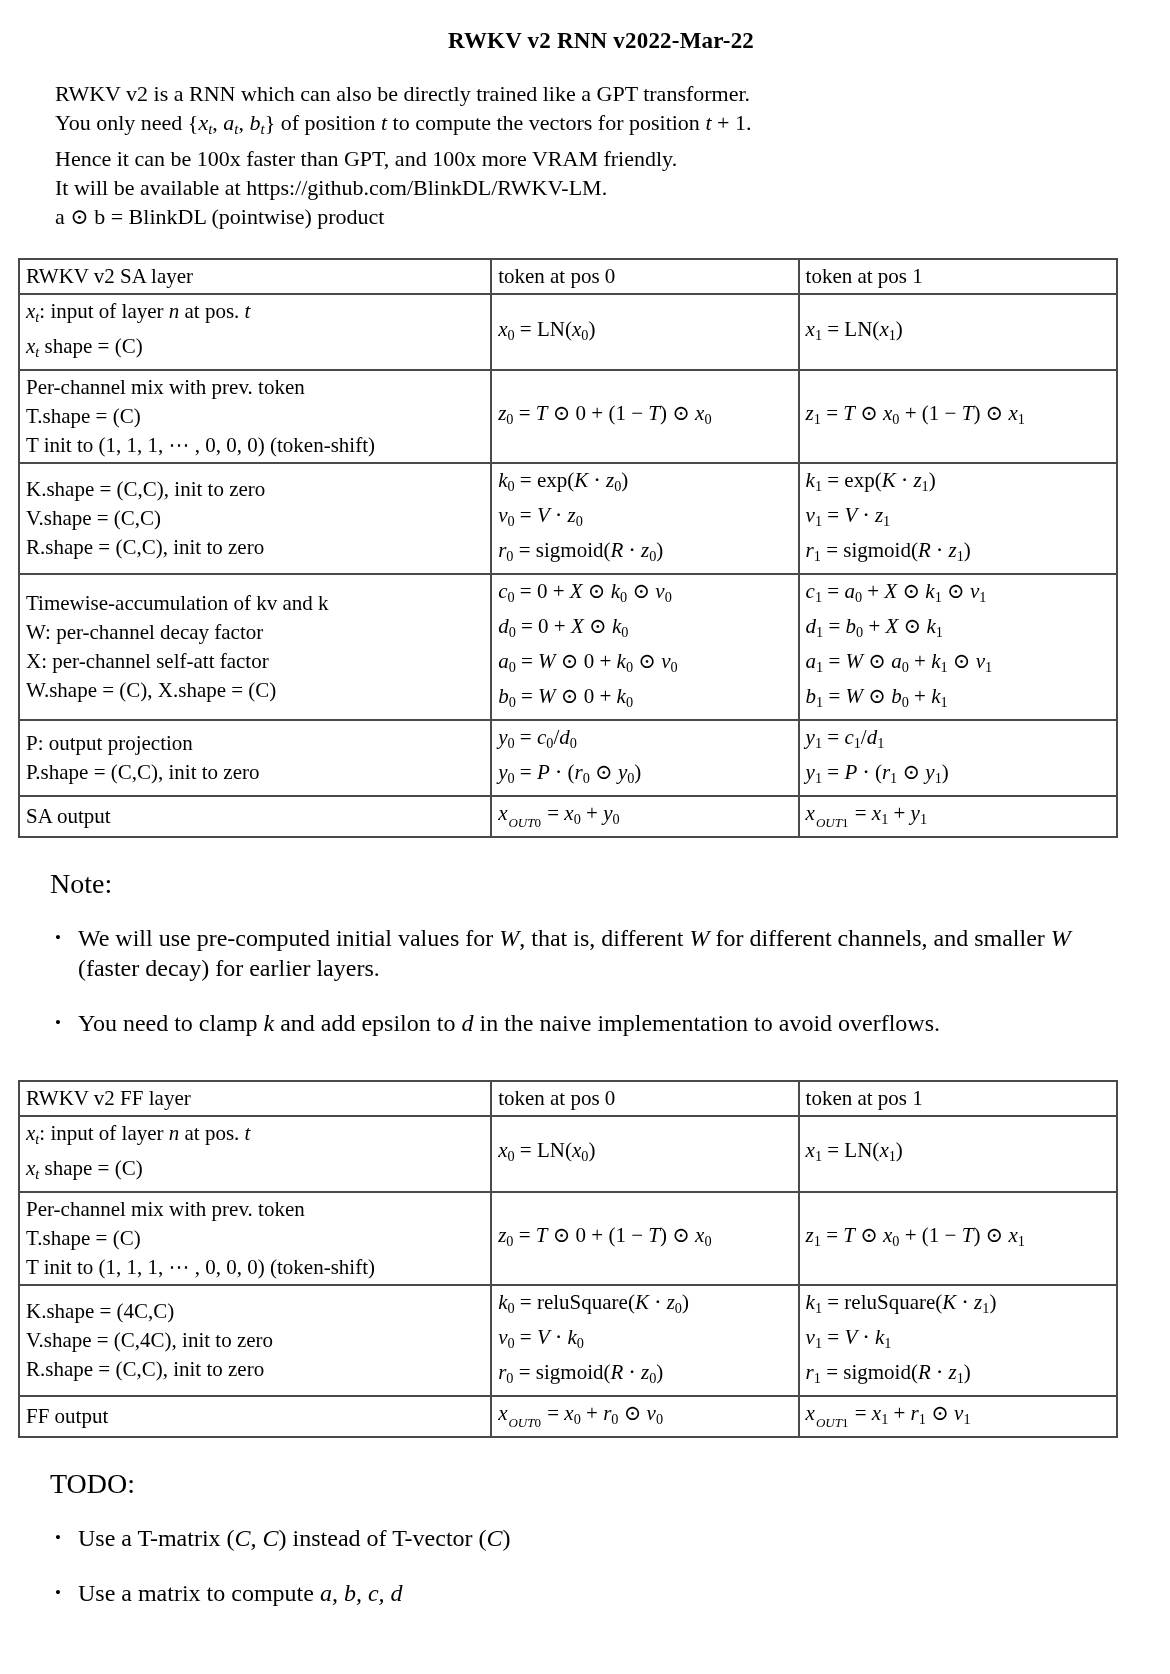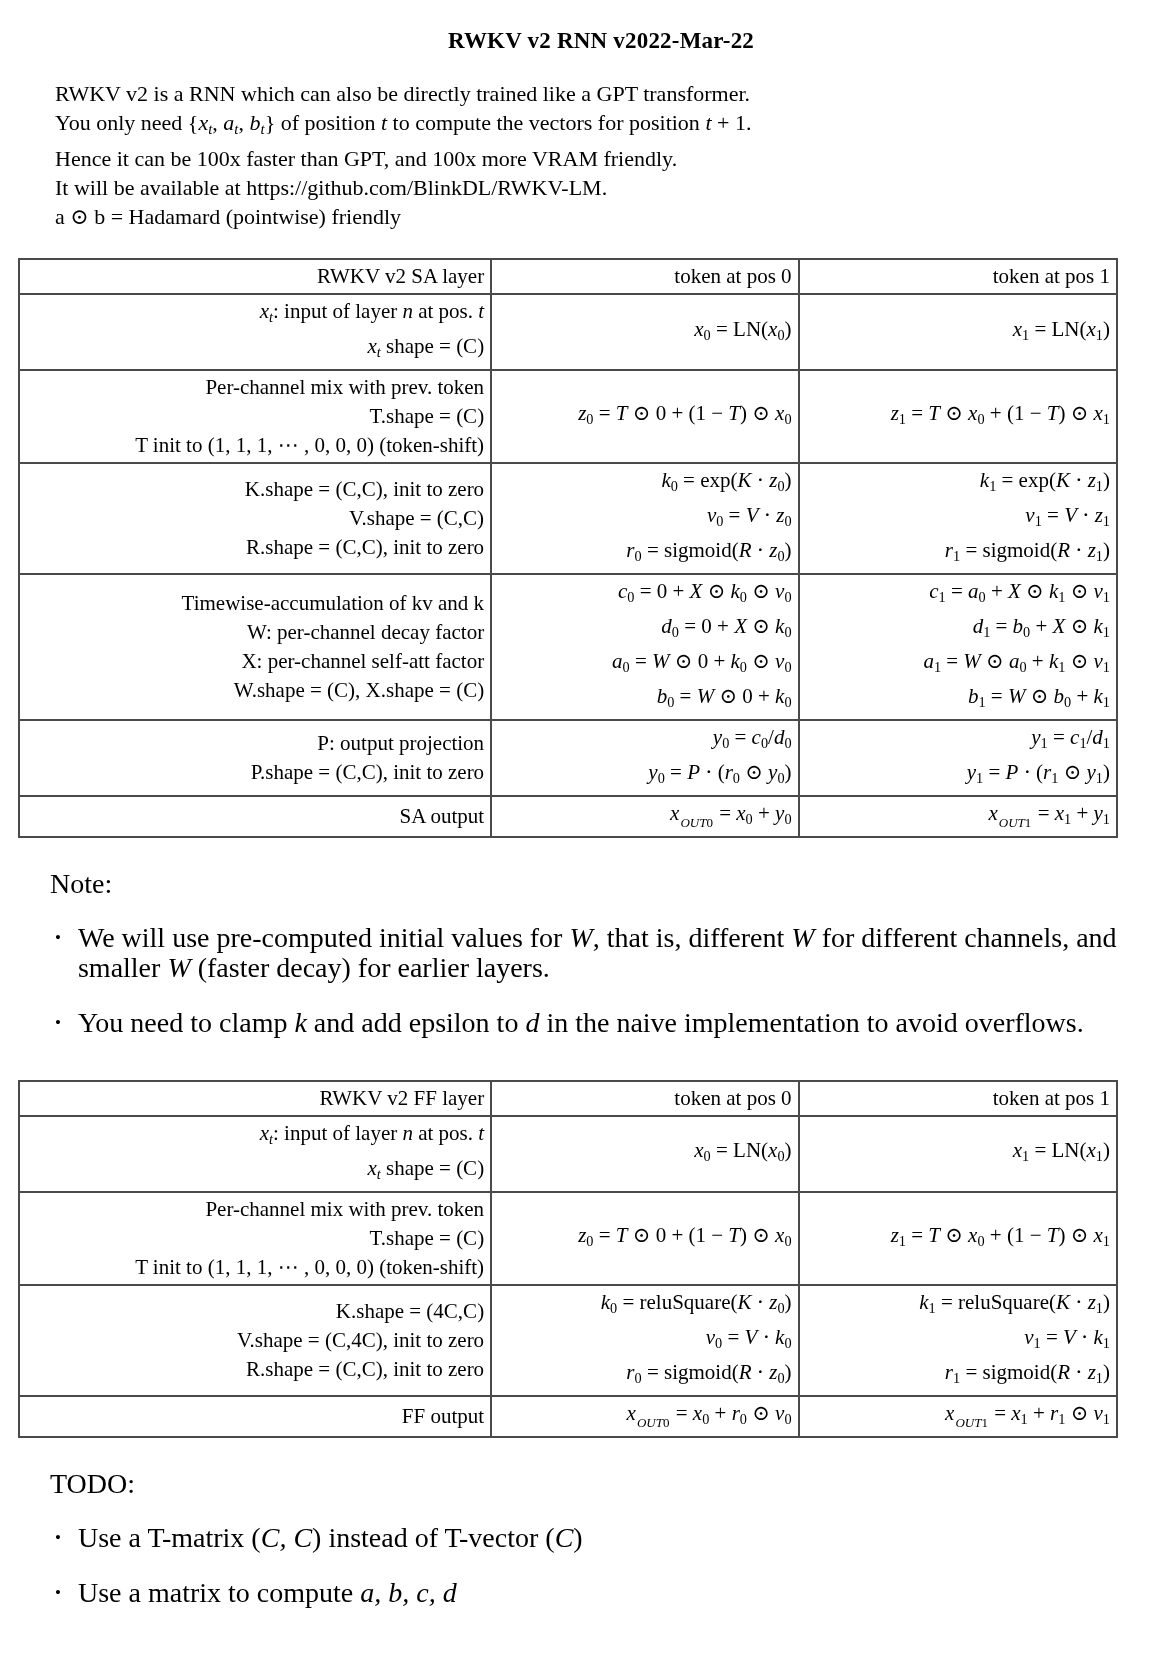--- a/index.html
+++ b/index.html
@@ -15,30 +15,30 @@
     font-weight:bold;font-size:23px;letter-spacing:0.2px;padding-left:32px;
   }
   .intro{margin:25px 0 0 55px;font-size:22px;line-height:29px}
   .intro .line{white-space:nowrap}
   table.eq{
     border-collapse:collapse;table-layout:fixed;
     width:1100px;margin:27px 0 0 18px;
   }
   table.eq th,table.eq td{
     border:2px solid #4a4a4a;
-    text-align:right;vertical-align:middle;
+    text-align:left;vertical-align:middle;
     font-weight:normal;font-size:21px;line-height:29px;
     padding:2px 6px;
   }
   table.eq th{border-bottom-width:1.5px}
   .section-label{margin:32px 0 0 50px;font-size:28px;line-height:28px}
   ul.bullets{margin:4px 0 0 55px;padding:0}
   ul.bullets li{
     list-style:none;display:flex;gap:17px;
-    margin-top:25px;font-size:28px;line-height:30px;
+    margin-top:25px;font-size:24px;line-height:30px;
   }
   ul.bullets li::before{
     content:"\2022";
     font-size:17px;line-height:30px;flex:0 0 auto;
   }
   ul.bullets li .btxt{max-width:1040px}
   .ss{
     display:inline-flex;flex-direction:row;align-items:flex-start;
     font-size:62%;line-height:1.12;vertical-align:-0.52em;
     margin-left:1px;margin-right:1px;
@@ -47,21 +47,21 @@
 </head>
 <body>
 
 <div class="title">RWKV v2 RNN v2022-Mar-22</div>
 
 <div class="intro">
   <div class="line">RWKV v2 is a RNN which can also be directly trained like a GPT transformer.</div>
   <div class="line">You only need {<i>x</i><sub><i>t</i></sub>, <i>a</i><sub><i>t</i></sub>, <i>b</i><sub><i>t</i></sub>} of position <i>t</i> to compute the vectors for position <i>t</i> + 1.</div>
   <div class="line">Hence it can be 100x faster than GPT, and 100x more VRAM friendly.</div>
   <div class="line">It will be available at https://github.com/BlinkDL/RWKV-LM.</div>
-  <div class="line">a ⊙ b = Hadamard (pointwise) friendly</div>
+  <div class="line">a ⊙ b = BlinkDL (pointwise) product</div>
 </div>
 
 <table class="eq">
   <colgroup>
       <col style="width:43%">
       <col style="width:28%">
       <col style="width:29%">
     </colgroup>
   <tbody>
     <tr>

